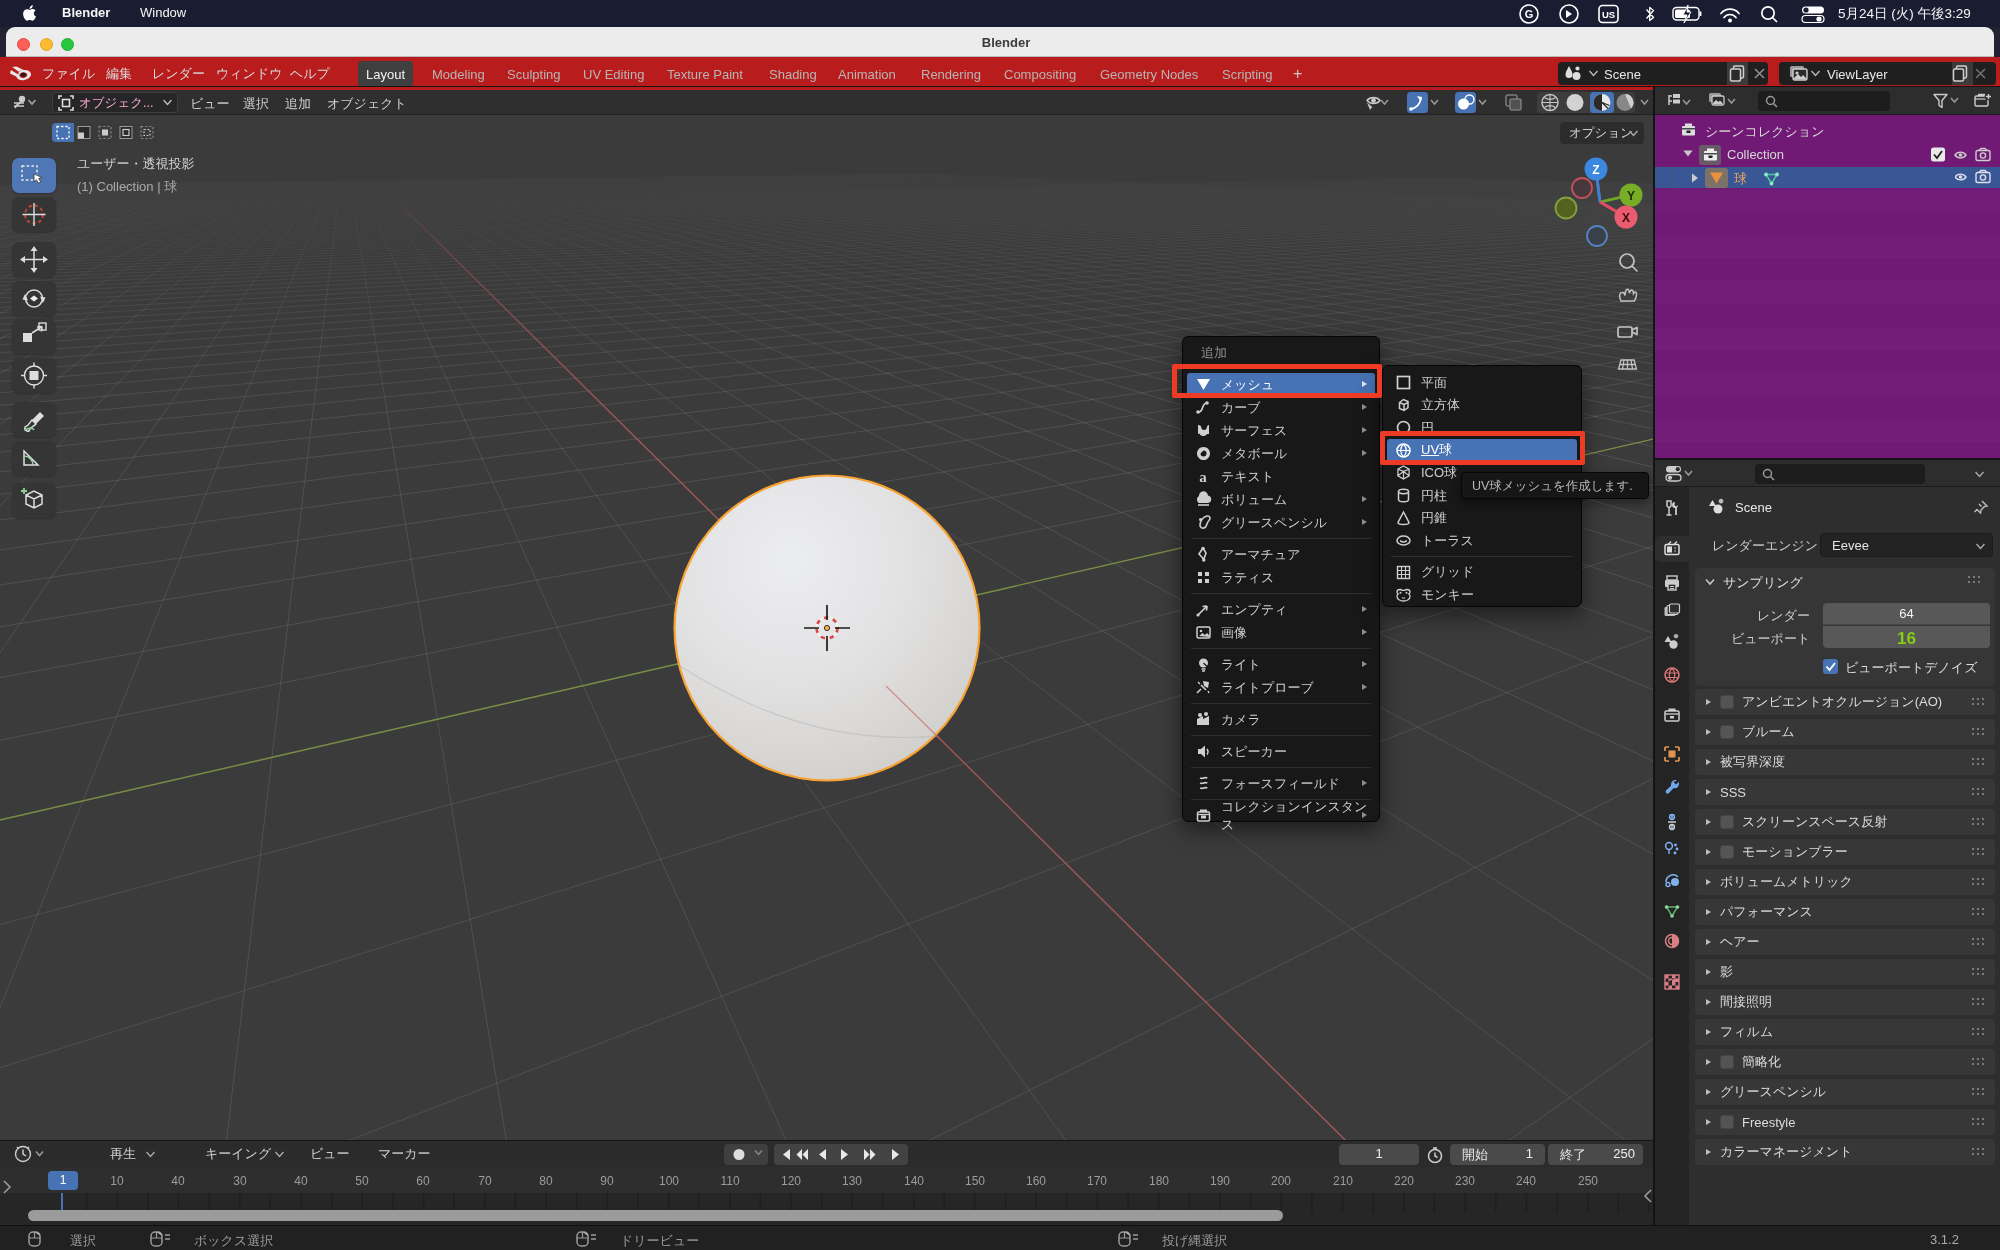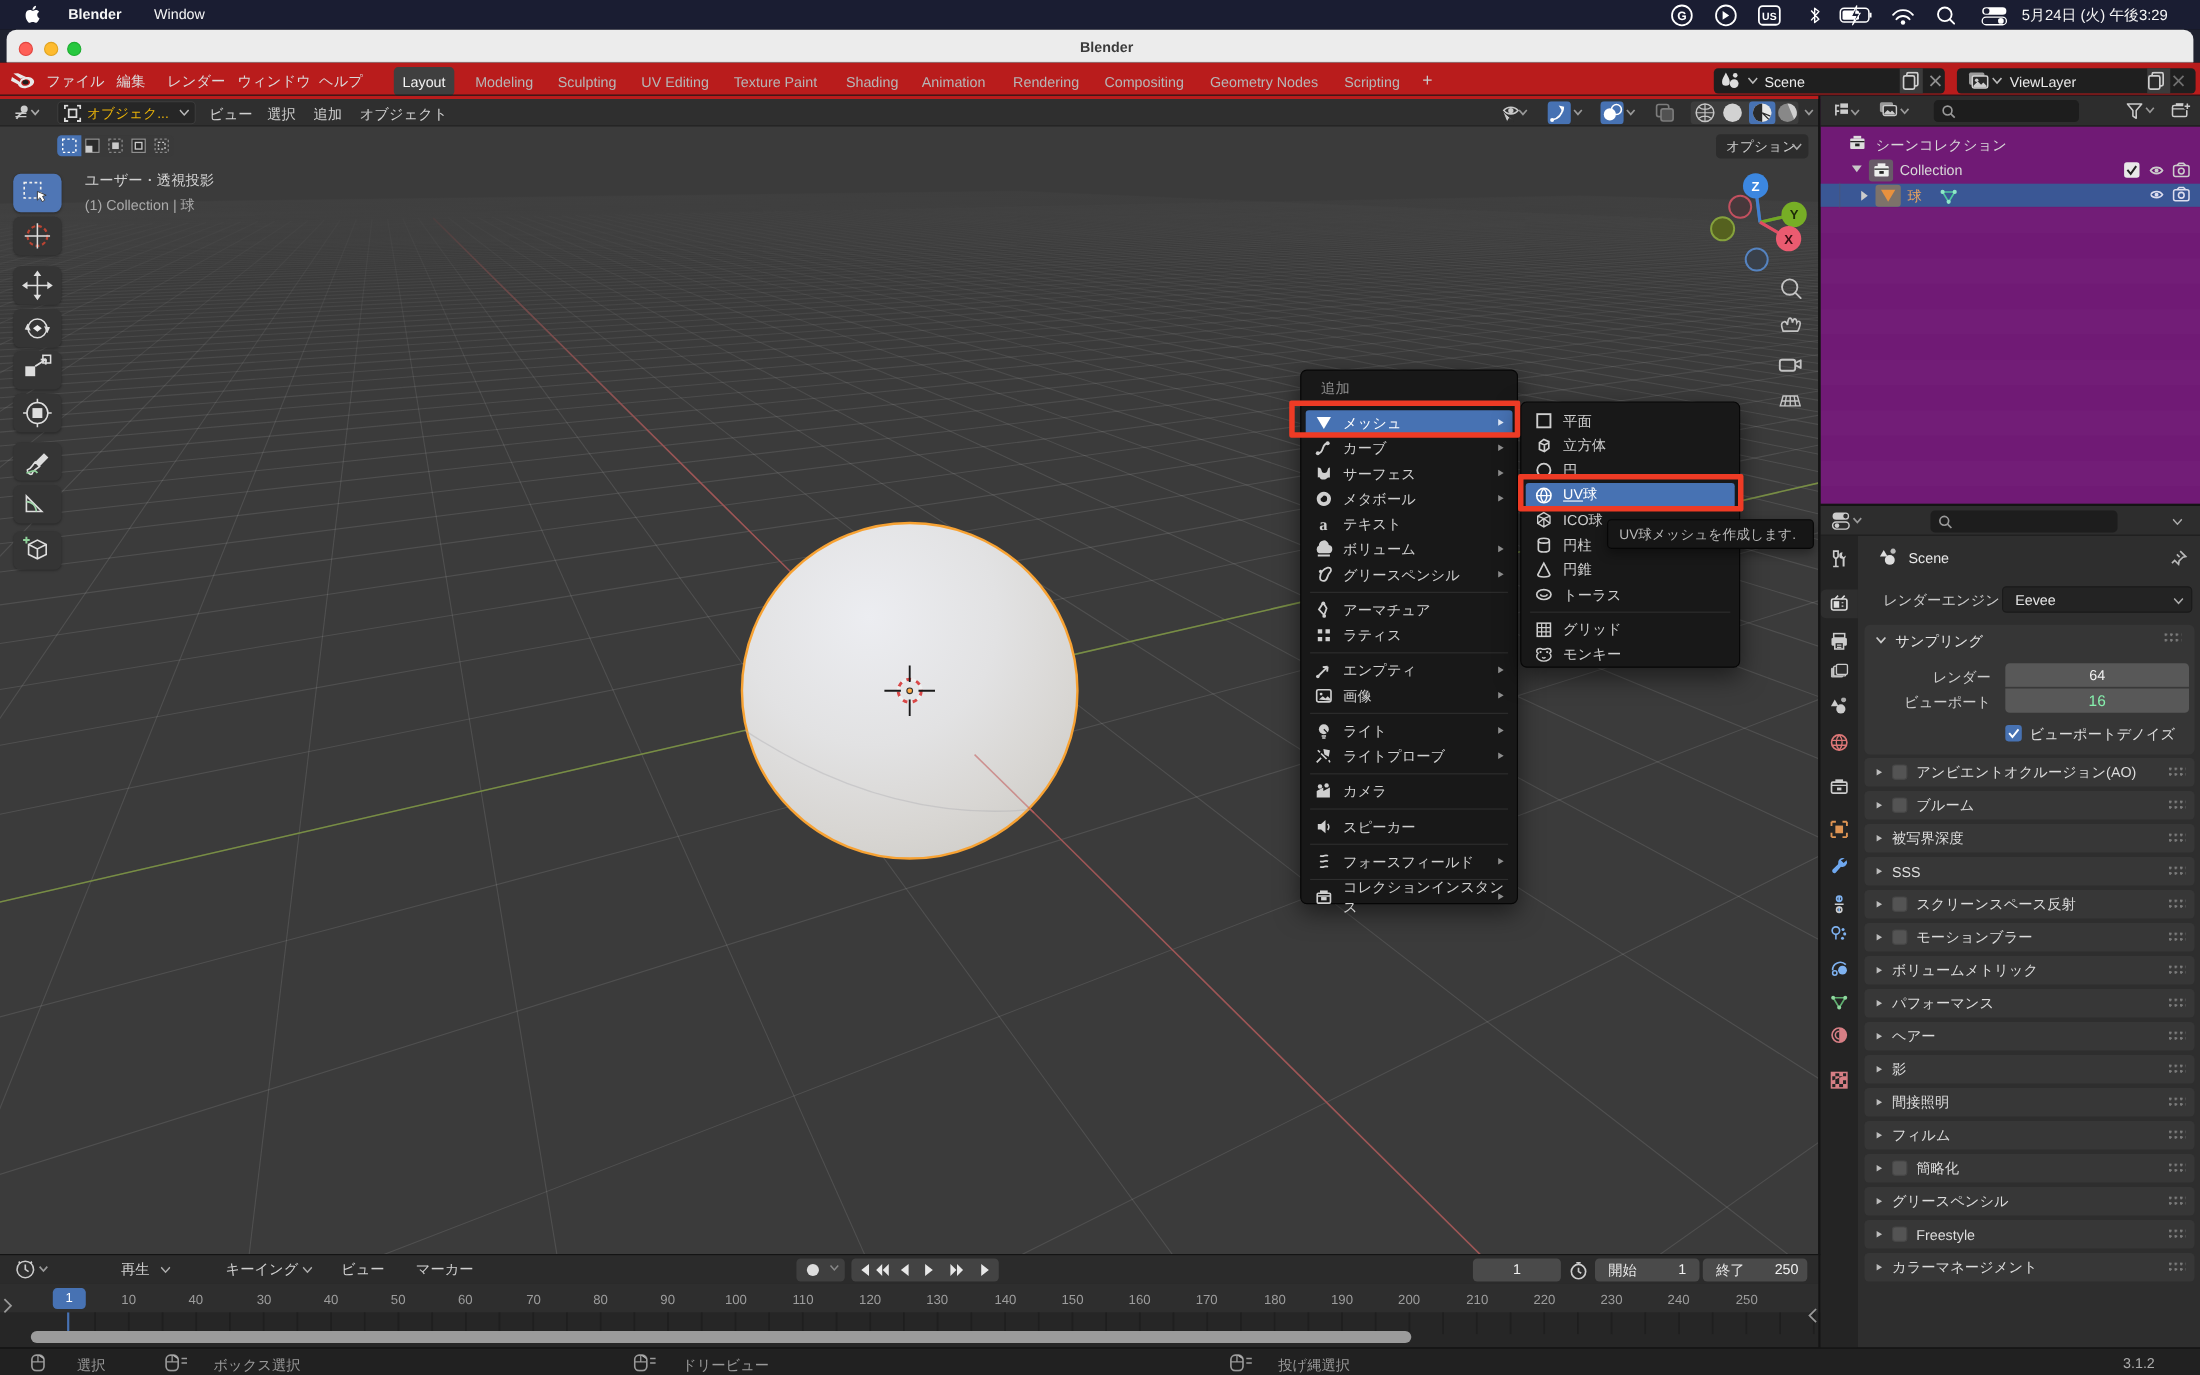--- a/index.html
+++ b/index.html
@@ -153,21 +153,21 @@
       <circle cx="10" cy="5" r="3.2" fill="#ccc"></circle>
       <path d="M3 14c2-5 6-5 8-8" stroke="#ccc" stroke-width="1.6" fill="none"></path>
       <path d="M2 9h10M2 12h10" stroke="#ccc" stroke-width="1.3"></path>
       <path d="M16.5 6l3.5 4 3.5-4" stroke="#aaa" stroke-width="1.5" fill="none"></path>
     </svg>
 <div class="abs" style="left:52px;top:2px;width:126px;height:21px;background:#262626;border:1px solid #3d3d3d;border-radius:4px;"></div>
 <svg class="abs" style="left:58px;top:5px" width="16" height="16" viewBox="0 0 16 16">
       <path d="M1 4v-3h3M12 1h3v3M15 12v3h-3M4 15h-3v-3" stroke="#ddd" stroke-width="1.6" fill="none"></path>
       <rect x="4.5" y="4.5" width="7" height="7" fill="none" stroke="#ddd" stroke-width="1.6"></rect>
     </svg>
-<div class="abs" style="left:79px;top:5px;font-size:12.5px;color:#eab308;">オブジェク...</div>
+<div class="abs" style="left:79px;top:5px;font-size:12.5px;color:#f9a8d4;">オブジェク...</div>
 <svg class="abs" style="left:163px;top:9px" width="9" height="7">
       <path d="M0.5 1l4 4.5 4-4.5" stroke="#bbb" stroke-width="1.4" fill="none"></path>
     </svg>
 <div class="abs" style="left:190px;top:5px;">ビュー</div>
 <div class="abs" style="left:243px;top:5px;">選択</div>
 <div class="abs" style="left:285px;top:5px;">追加</div>
 <div class="abs" style="left:327px;top:5px;">オブジェクト</div>
 <svg class="abs" style="left:1363px;top:2px" width="290px" height="21" viewBox="0 0 290 21">
 <path d="M4 8.5c3-4 10-4 13 0c-3 4-10 4-13 0z" fill="none" stroke="#c9c9c9" stroke-width="1.5"></path>
       <circle cx="10.5" cy="8.5" r="2.4" fill="#c9c9c9"></circle>
@@ -1120,21 +1120,21 @@
       <path d="M1 1.5l4 4.5 4-4.5" stroke="#ccc" stroke-width="1.5" fill="none"></path>
     </svg>
 <div class="abs" style="left:68px;top:487px;font-size:13px;color:#e3e3e3;">サンプリング</div>
 <div class="grip" style="left:312px;top:493px;"></div>
 <div class="abs" style="left:102px;top:520px;font-size:13px;color:#cccccc;">レンダー</div>
 <div class="abs" style="left:168px;top:516px;width:167px;height:22px;background:#585858;border-radius:4px 4px 0 0;border-bottom:1px solid #464646;">
       <span style="position:absolute;width:100%;text-align:center;top:3px;font-size:13px;color:#f2f2f2;">64</span>
     </div>
 <div class="abs" style="left:76px;top:543px;font-size:13px;color:#cccccc;">ビューポート</div>
 <div class="abs" style="left:168px;top:539px;width:167px;height:22px;background:#585858;border-radius:0 0 4px 4px;">
-      <span style="position:absolute;width:100%;text-align:center;top:3px;font-size:14px;color:#86efac;">16</span>
+      <span style="position:absolute;width:100%;text-align:center;top:3px;font-size:17px;color:#84cc16;font-weight:bold;">16</span>
     </div>
 <div class="abs" style="left:168px;top:572px;width:15px;height:15px;background:#4772b3;border-radius:3px;"></div>
 <svg class="abs" style="left:170px;top:575px" width="12" height="10">
       <path d="M1.5 4.5l3 3.5 5.5-7" stroke="#fff" stroke-width="1.8" fill="none"></path>
     </svg>
 <div class="abs" style="left:190px;top:572px;font-size:13px;color:#dddddd;">ビューポートデノイズ</div>
 <div class="panel" style="top:602px;">
       <span class="car"></span>
       <span class="pcheck"></span>
       <span>アンビエントオクルージョン(AO)</span>

